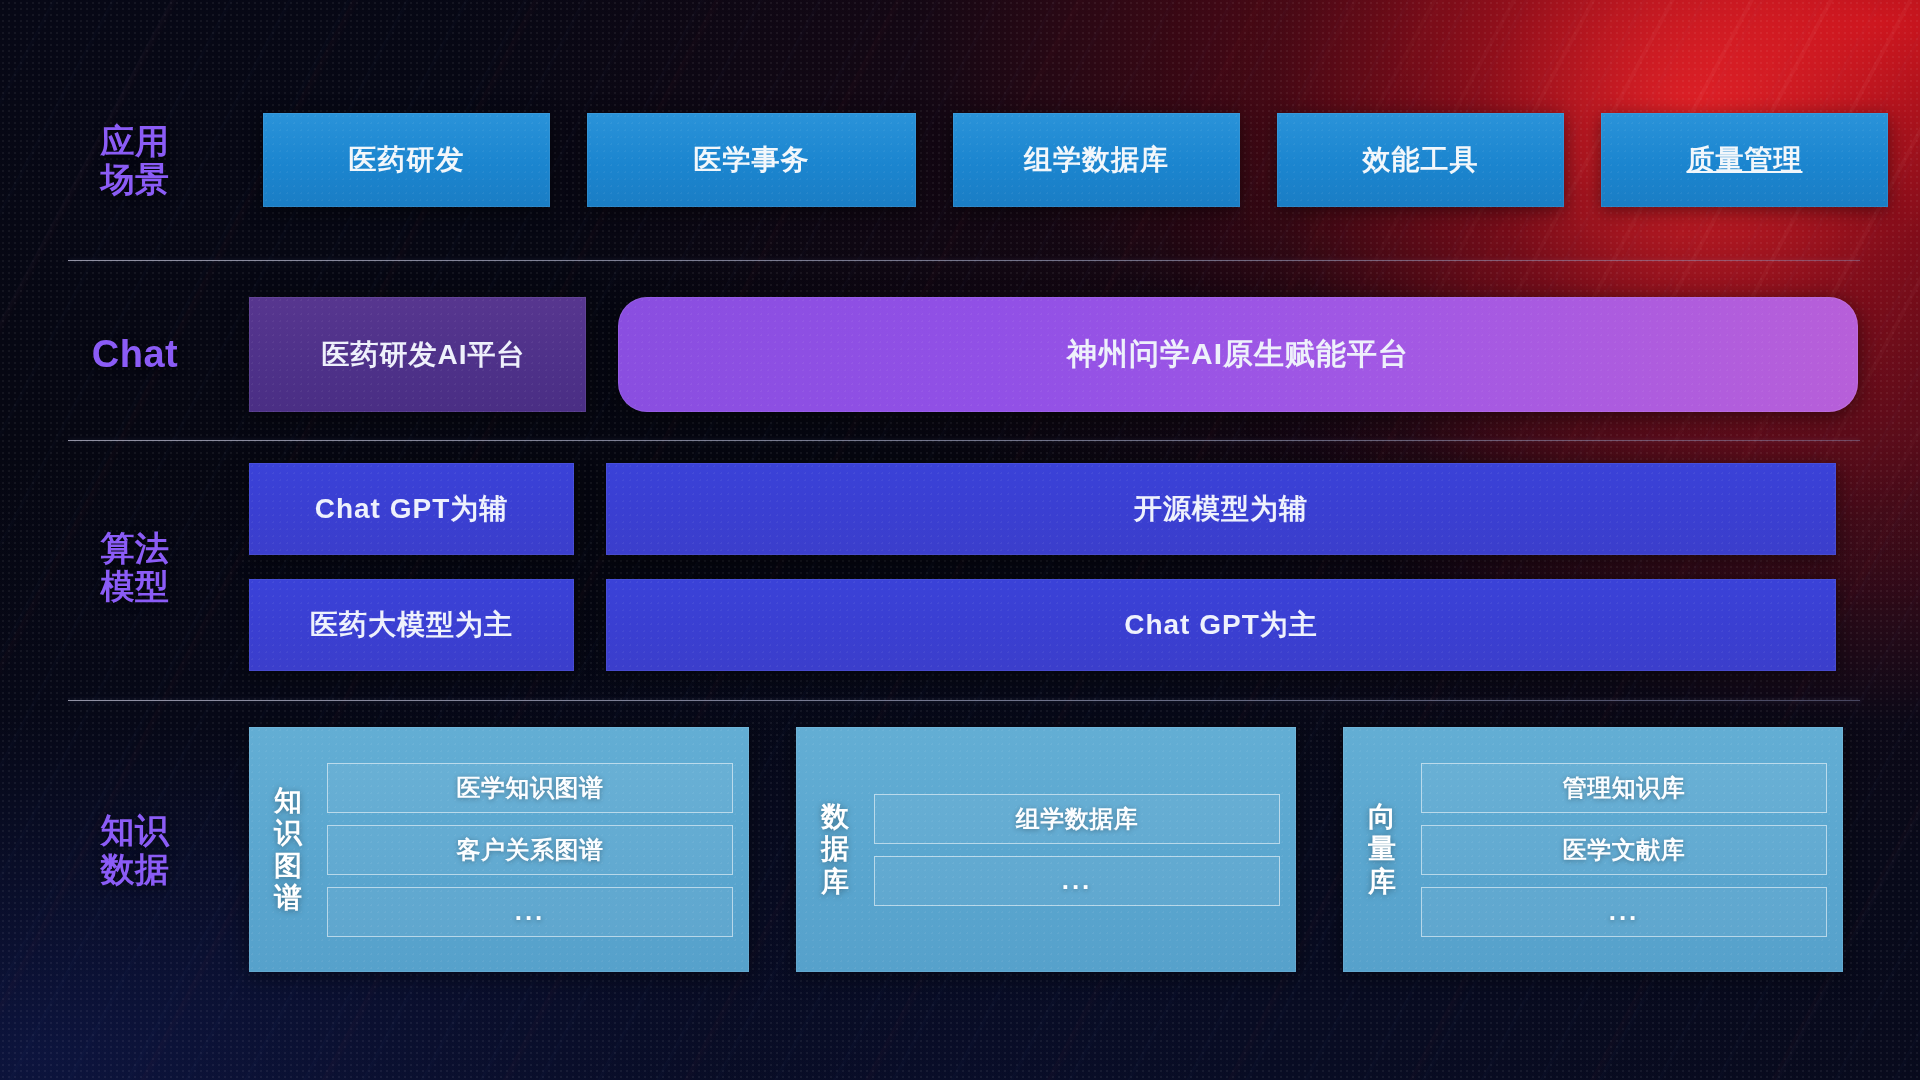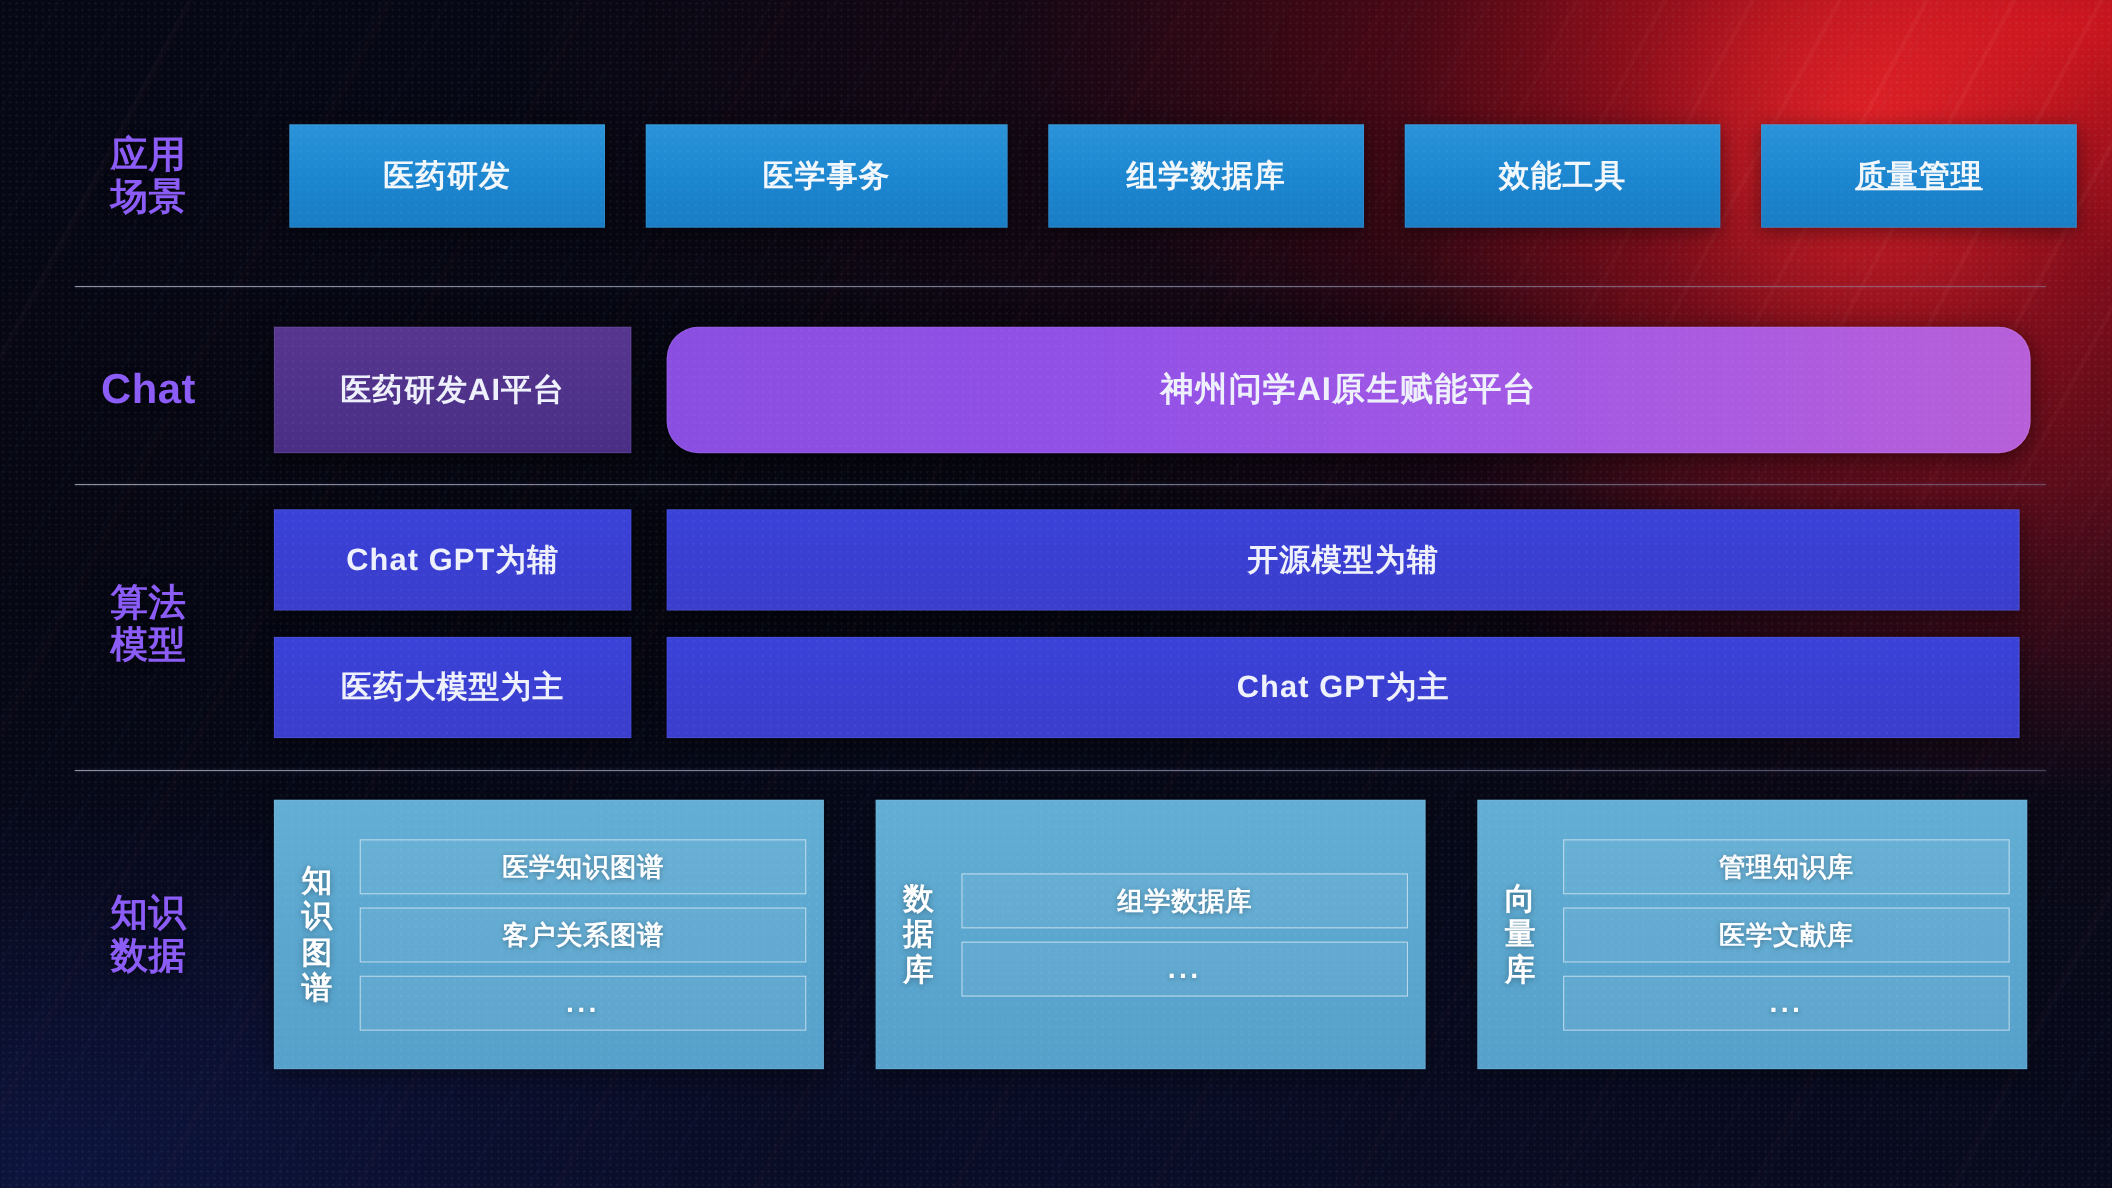--- a/index.html
+++ b/index.html
@@ -135,21 +135,21 @@
       <div style="width:37px;"></div>
       <div class="appbox" style="width:287px;text-decoration:underline;">质量管理</div>
     </div>
   </div>
 
   <div class="divider" style="left:68px;top:260px;width:1792px;"></div>
 
   <div class="row" style="left:60px;top:287px;width:1800px;height:135px;">
     <div class="rowlabel" style="font-size:38px;">Chat</div>
     <div class="cardrow" style="margin-left:39px;">
-      <div class="maasbox maas-left" style="width:325px;">医药研发AI平台</div>
+      <div class="maasbox maas-left" style="width:325px;padding-left:12px;">医药研发AI平台</div>
       <div style="width:32px;"></div>
       <div class="maasbox maas-right" style="width:1240px;border-radius:29px;">神州问学AI原生赋能平台</div>
     </div>
   </div>
 
   <div class="divider" style="left:68px;top:440px;width:1792px;"></div>
 
   <div class="row" style="left:60px;top:462px;width:1800px;height:210px;">
     <div class="rowlabel" style="font-size:34px;">
       <div>算法</div>

